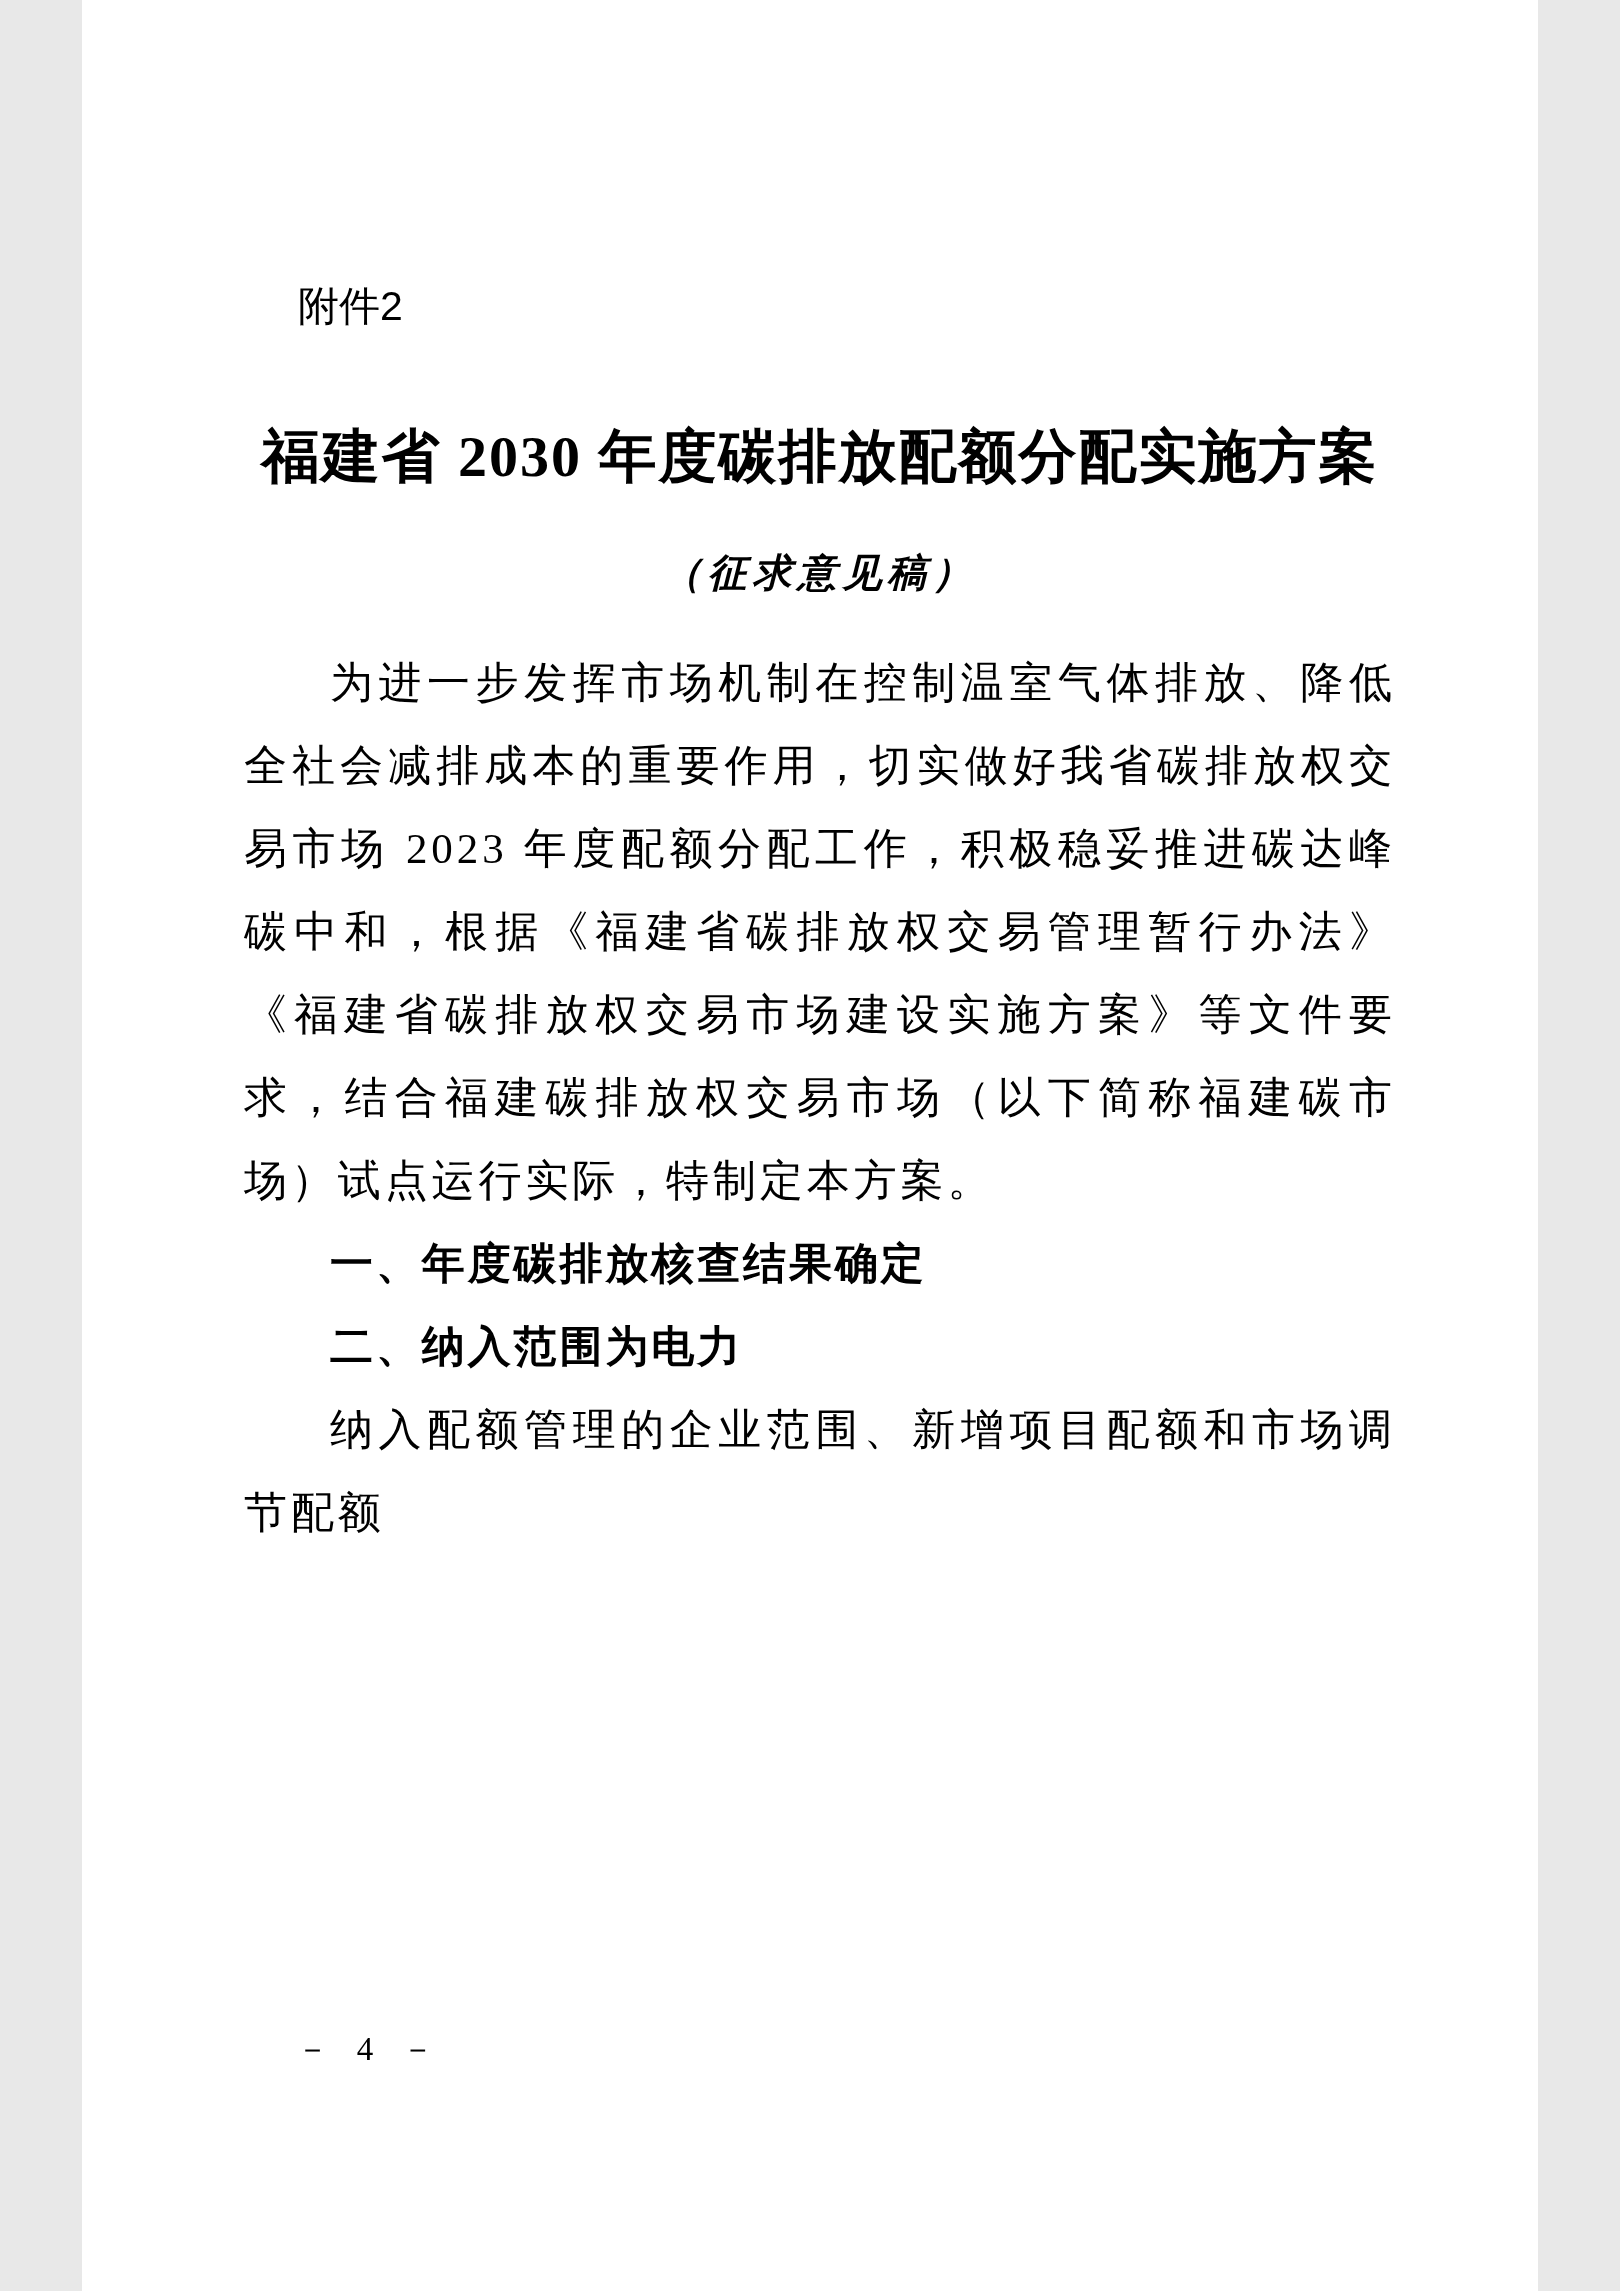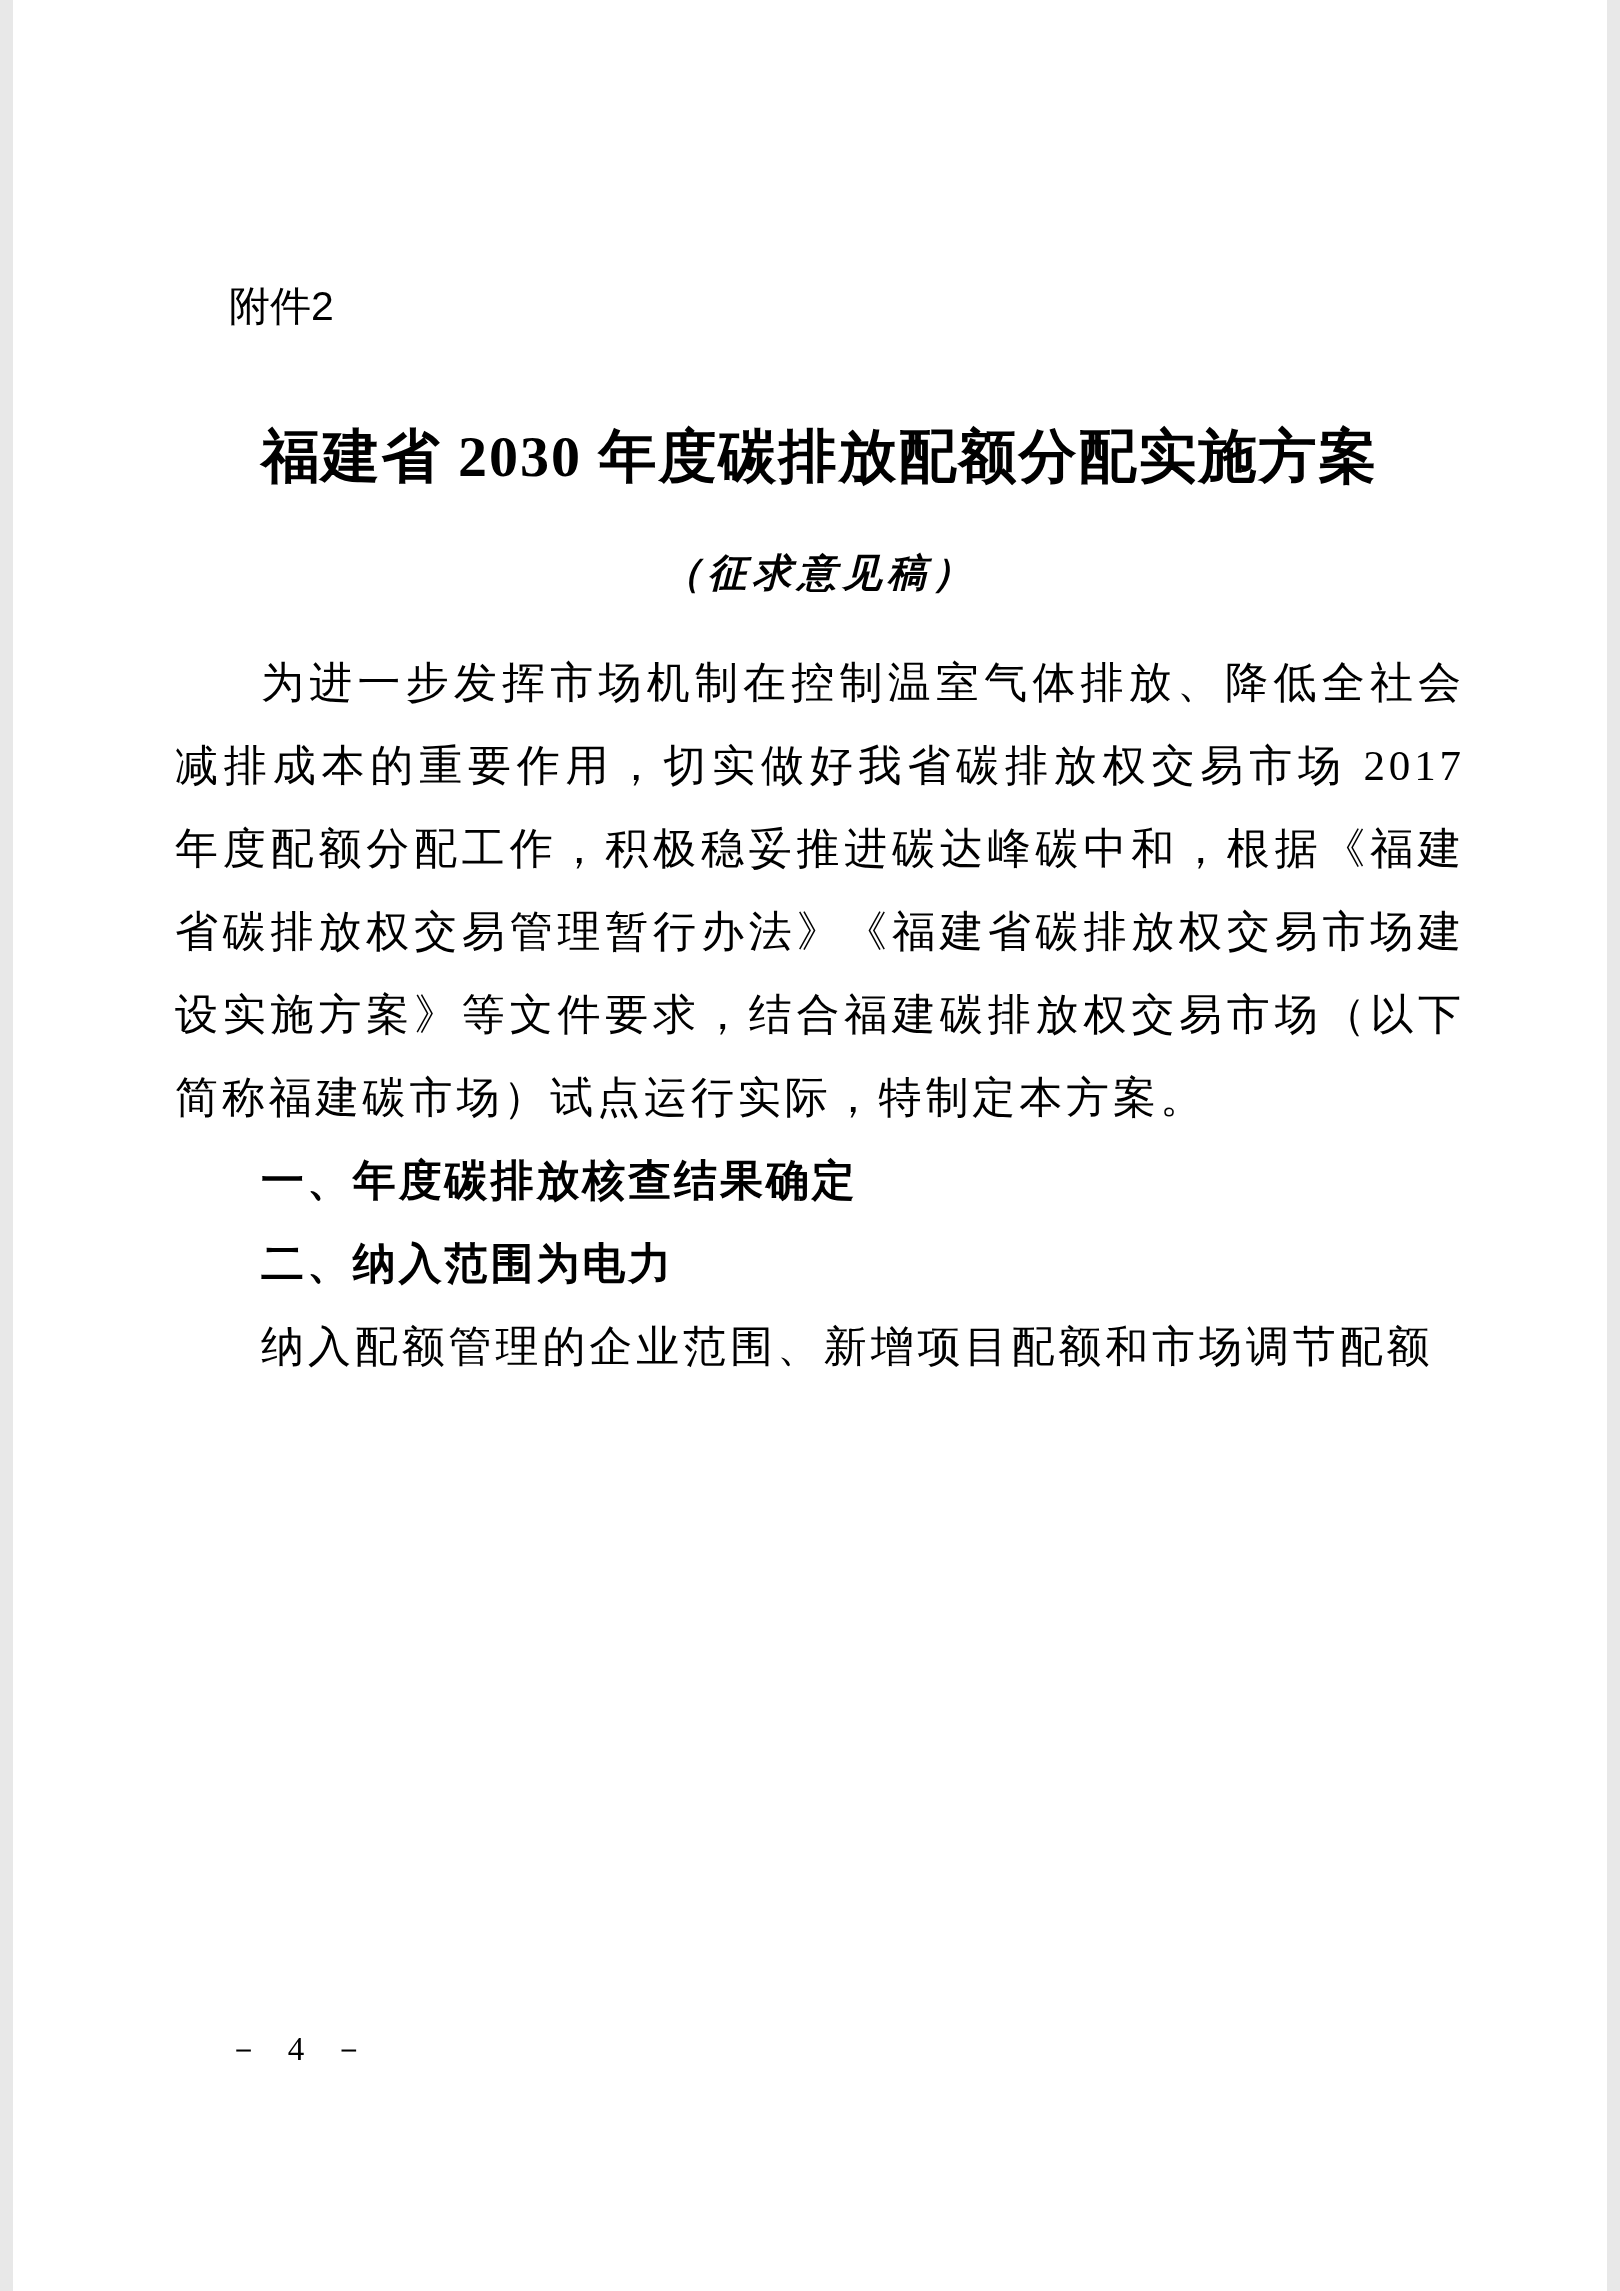--- a/index.html
+++ b/index.html
@@ -3,21 +3,21 @@
 <meta charset="utf-8">
 <title>福建省2023年度碳排放配额分配实施方案</title>
 <style>
   html, body {
     margin: 0;
     padding: 0;
     background: #e8e8e8;
   }
   .page {
     position: relative;
-    width: 1594px;
+    width: 1456px;
     height: 2292px;
     margin: 0 auto;
     background: #ffffff;
     color: #000000;
     overflow: hidden;
     box-sizing: border-box;
   }
   .content {
     padding: 0 142px 0 162px;
   }
@@ -82,21 +82,21 @@
 <body>
 
 <div class="page">
   <div class="content">
     <div class="attachment">附件2</div>
 
     <h1 class="title">福建省 2030 年度碳排放配额分配实施方案</h1>
 
     <div class="subtitle">（征求意见稿）</div>
 
-    <p class="body-para first">为进一步发挥市场机制在控制温室气体排放、降低全社会减排成本的重要作用，切实做好我省碳排放权交易市场 2017 年度配额分配工作，积极稳妥推进碳达峰碳中和，根据《福建省碳排放权交易管理暂行办法》《福建省碳排放权交易市场建设实施方案》等文件要求，结合福建碳排放权交易市场（以下简称福建碳市场）试点运行实际，特制定本方案。</p>
+    <p class="body-para first">为进一步发挥市场机制在控制温室气体排放、降低全社会减排成本的重要作用，切实做好我省碳排放权交易市场 2023 年度配额分配工作，积极稳妥推进碳达峰碳中和，根据《福建省碳排放权交易管理暂行办法》《福建省碳排放权交易市场建设实施方案》等文件要求，结合福建碳排放权交易市场（以下简称福建碳市场）试点运行实际，特制定本方案。</p>
 
     <h2 class="section-heading">一、年度碳排放核查结果确定</h2>
 
 
     <h2 class="section-heading">二、纳入范围为电力</h2>
 
     <p class="body-para">纳入配额管理的企业范围、新增项目配额和市场调节配额</p>
   </div>
 
   <div class="page-footer">－ 4 －</div>

